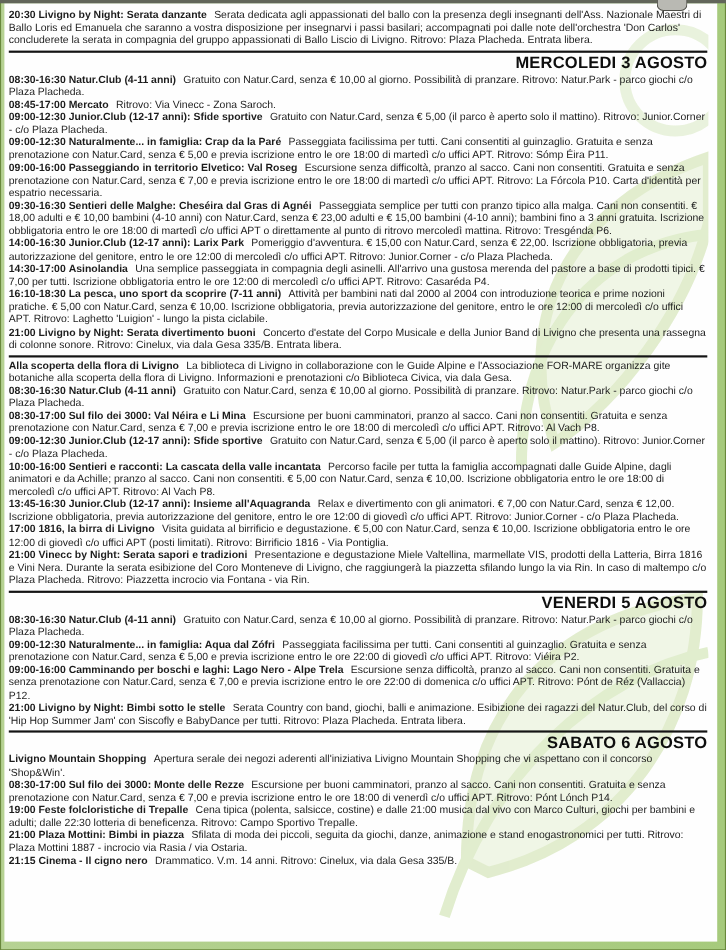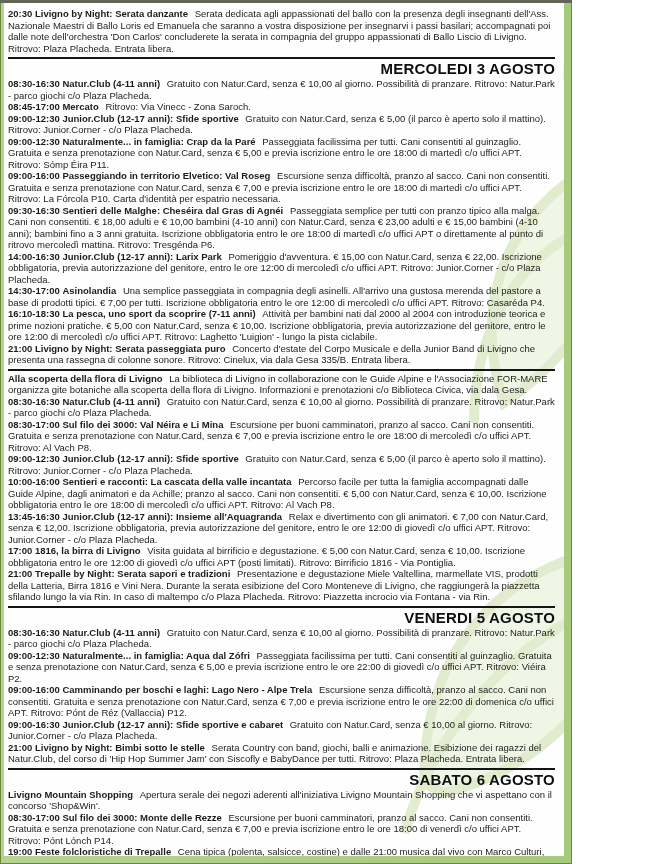--- a/index.html
+++ b/index.html
@@ -1,17 +1,17 @@
 <!DOCTYPE html>
 <html><head>
 <meta charset="utf-8">
 <style>
   html,body{margin:0;padding:0;background:#ffffff;}
   .wrap{
-    width:572px;height:864px;position:relative;box-sizing:border-box;
+    width:660px;height:864px;position:relative;box-sizing:border-box;
     background:linear-gradient(to right,#b6d293,#a6ca7c);
     box-shadow:inset 0 0 0 1px #69883c;
     overflow:hidden;
     font-family:"Liberation Sans","DejaVu Sans",sans-serif;
   }
   .topline{position:absolute;top:0;left:0;right:0;height:3px;background:#62665a;z-index:4;}
   .tab{
     position:absolute;top:0;left:597px;width:26px;height:9px;z-index:5;
     background:#b9b9b3;border:1px solid #4e4e48;border-top:none;
     border-radius:0 0 6px 6px;
@@ -116,21 +116,21 @@
   </p>
 
   <p class="event">
     <span class="bold">16:10-18:30</span>
     <span class="bold">La pesca, uno sport da scoprire (7-11 anni)</span>
     <span class="desc">Attività per bambini nati dal 2000 al 2004 con introduzione teorica e prime nozioni pratiche. € 5,00 con Natur.Card, senza € 10,00. Iscrizione obbligatoria, previa autorizzazione del genitore, entro le ore 12:00 di mercoledì c/o uffici APT. Ritrovo: Laghetto 'Luigion' - lungo la pista ciclabile.</span>
   </p>
 
   <p class="event">
     <span class="bold">21:00</span>
-    <span class="bold">Livigno by Night: Serata passeggiata puro</span>
+    <span class="bold">Livigno by Night: Serata divertimento buoni</span>
     <span class="desc">Concerto d'estate del Corpo Musicale e della Junior Band di Livigno che presenta una rassegna di colonne sonore. Ritrovo: Cinelux, via dala Gesa 335/B. Entrata libera.</span>
   </p>
 </div>
   </section>
 
   <section class="day">
     <hr class="sep">
     <div class="events">
   <p class="event">
     
@@ -169,21 +169,21 @@
   </p>
 
   <p class="event">
     <span class="bold">17:00</span>
     <span class="bold">1816, la birra di Livigno</span>
     <span class="desc">Visita guidata al birrificio e degustazione. € 5,00 con Natur.Card, senza € 10,00. Iscrizione obbligatoria entro le ore 12:00 di giovedì c/o uffici APT (posti limitati). Ritrovo: Birrificio 1816 - Via Pontiglia.</span>
   </p>
 
   <p class="event">
     <span class="bold">21:00</span>
-    <span class="bold">Trepalle by Night: Serata sapori e tradizioni</span>
+    <span class="bold">Vinecc by Night: Serata sapori e tradizioni</span>
     <span class="desc">Presentazione e degustazione Miele Valtellina, marmellate VIS, prodotti della Latteria, Birra 1816 e Vini Nera. Durante la serata esibizione del Coro Monteneve di Livigno, che raggiungerà la piazzetta sfilando lungo la via Rin. In caso di maltempo c/o Plaza Placheda. Ritrovo: Piazzetta incrocio via Fontana - via Rin.</span>
   </p>
 
 </div>
   </section>
 
   <section class="day">
     <hr class="sep">
     <h2 class="day-title">VENERDI 5 AGOSTO</h2>
     <div class="events">
@@ -198,25 +198,20 @@
     <span class="bold">Naturalmente... in famiglia: Aqua dal Zófri</span>
     <span class="desc">Passeggiata facilissima per tutti. Cani consentiti al guinzaglio. Gratuita e senza prenotazione con Natur.Card, senza € 5,00 e previa iscrizione entro le ore 22:00 di giovedì c/o uffici APT. Ritrovo: Viéira P2.</span>
   </p>
 
   <p class="event">
     <span class="bold">09:00-16:00</span>
     <span class="bold">Camminando per boschi e laghi: Lago Nero - Alpe Trela</span>
     <span class="desc">Escursione senza difficoltà, pranzo al sacco. Cani non consentiti. Gratuita e senza prenotazione con Natur.Card, senza € 7,00 e previa iscrizione entro le ore 22:00 di domenica c/o uffici APT. Ritrovo: Pónt de Réz (Vallaccia) P12.</span>
   </p>
 
-  <p class="event">
-    <span class="bold">09:00-16:30</span>
-    <span class="bold">Junior.Club (12-17 anni): Sfide sportive e cabaret</span>
-    <span class="desc">Gratuito con Natur.Card, senza € 10,00 al giorno. Ritrovo: Junior.Corner - c/o Plaza Placheda.</span>
-  </p>
 
   <p class="event">
     <span class="bold">21:00</span>
     <span class="bold">Livigno by Night: Bimbi sotto le stelle</span>
     <span class="desc">Serata Country con band, giochi, balli e animazione. Esibizione dei ragazzi del Natur.Club, del corso di 'Hip Hop Summer Jam' con Siscofly e BabyDance per tutti. Ritrovo: Plaza Placheda. Entrata libera.</span>
   </p>
 
 </div>
   </section>
 

